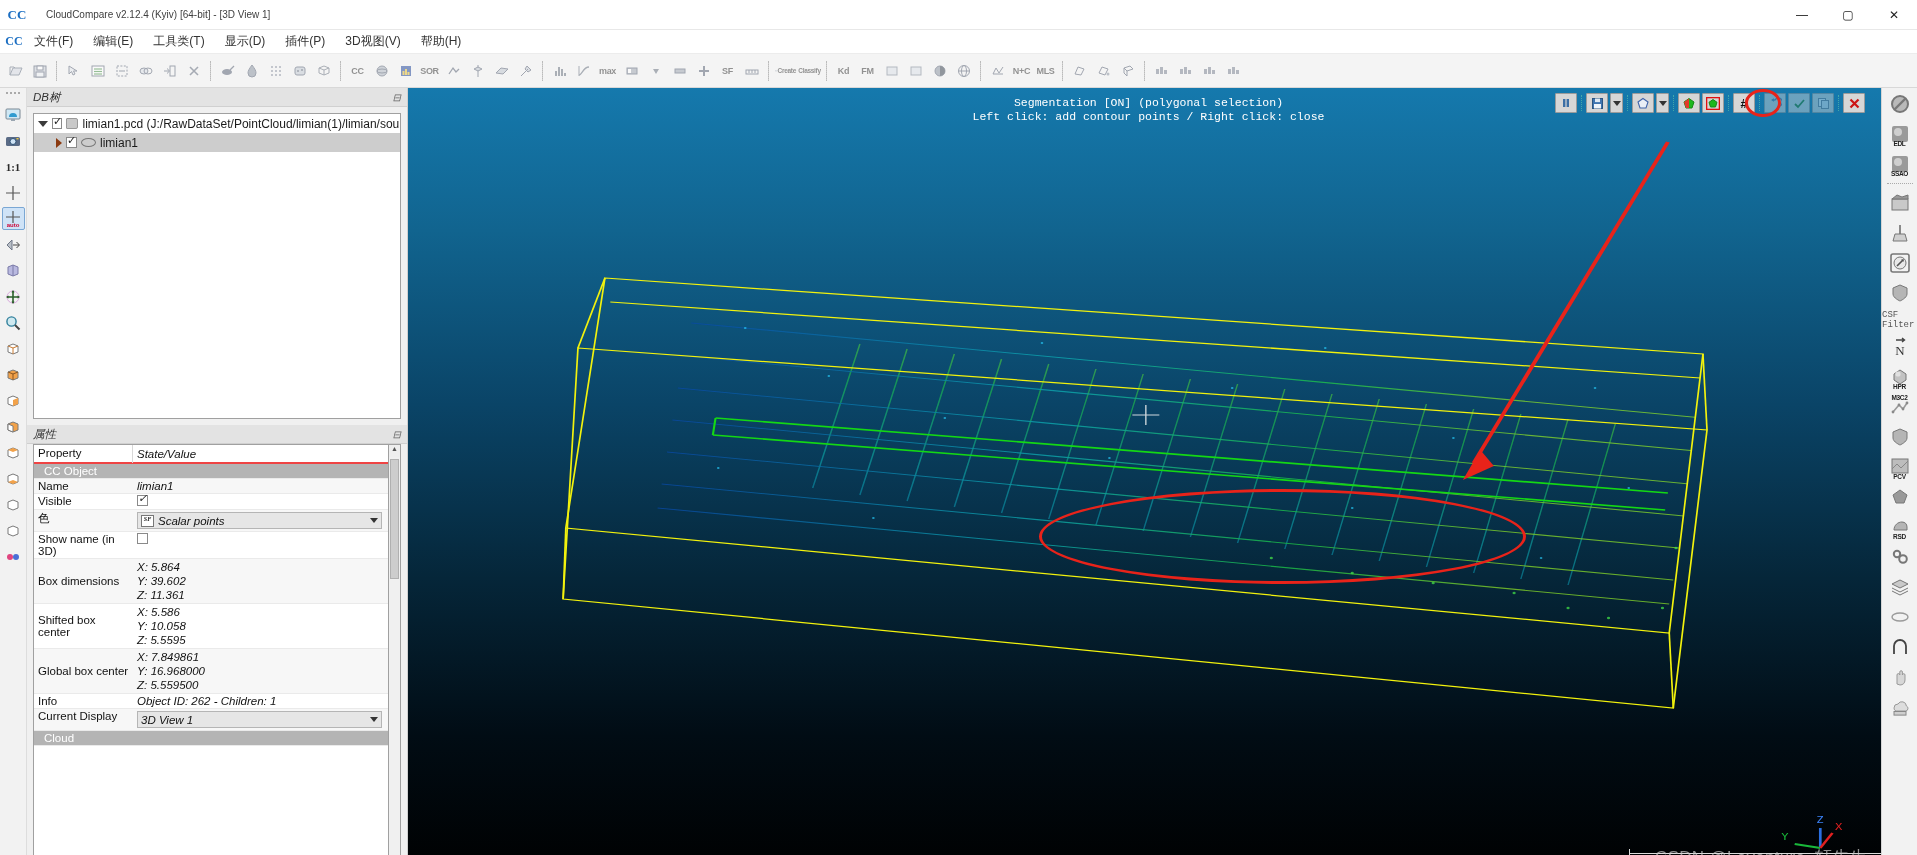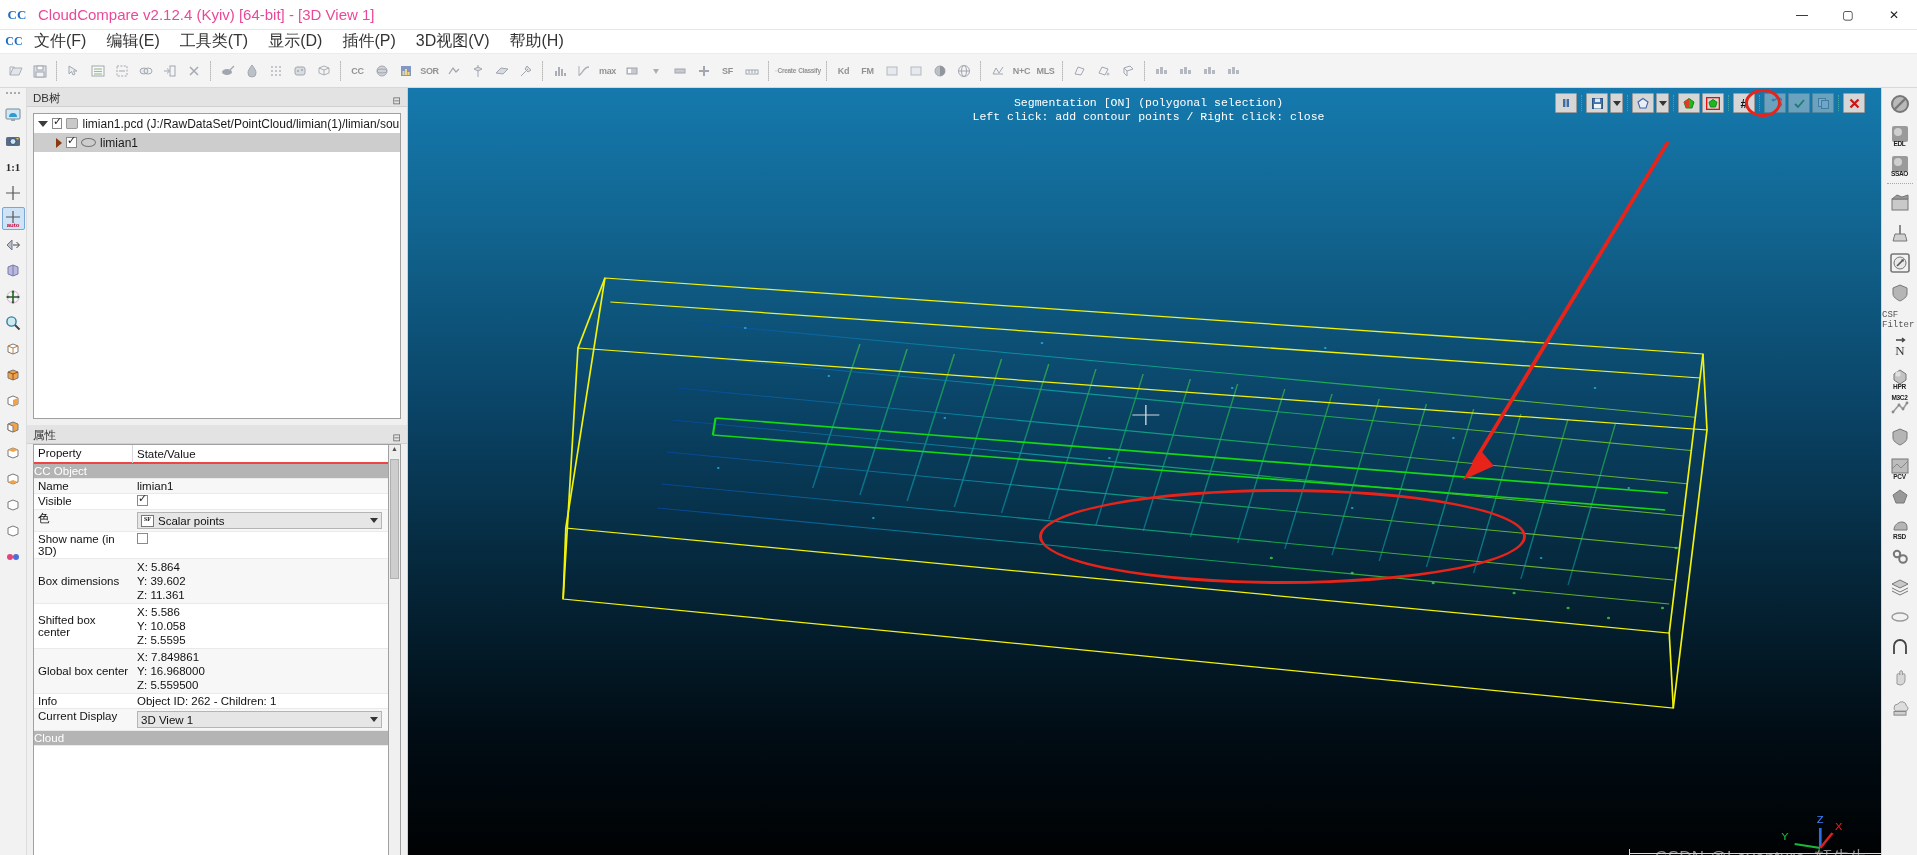--- a/index.html
+++ b/index.html
@@ -16,38 +16,38 @@
   
   .titlebar {
     height:30px; background:#ffffff; display:flex; align-items:center;
     border-bottom:1px solid #e8e8e8; position:relative;
   }
   .title-logo {
     margin-left:8px; width:18px; height:18px; color:#1b6ec2;
     font-weight:bold; font-size:13px; display:flex; align-items:center;
     justify-content:center; font-family:"Liberation Serif", serif;
   }
-  .title-text { margin-left:12px; font-size:15px; color:#ec4899; }
+  .title-text { margin-left:20px; font-size:10px; color:#404040; }
   .win-btns { position:absolute; right:0; top:0; height:30px; display:flex; }
   .win-btn {
     width:46px; height:30px; display:flex; align-items:center;
     justify-content:center; font-size:12px; color:#222;
   }
 
   
   .menubar {
     height:24px; background:#fff; display:flex; align-items:center;
     border-bottom:1px solid #ececec; padding-left:4px;
   }
   .menubar .mlogo {
     width:20px; color:#1b6ec2; font-weight:bold; font-size:12px;
     text-align:center; font-family:"Liberation Serif", serif;
   }
   .menu-item {
-    padding:3px 10px; font-size:16px; color:#333; cursor:default;
+    padding:3px 10px; font-size:12px; color:#333; cursor:default;
   }
 
   
   .toolbar {
     height:34px; background:#f4f4f4; border-bottom:1px solid #d8d8d8;
     display:flex; align-items:center; padding-left:4px; gap:1px;
   }
   .tb-btn {
     width:23px; height:26px; display:flex; align-items:center;
     justify-content:center; border:1px solid transparent; border-radius:2px;
@@ -74,23 +74,23 @@
   }
   .lt-btn.active { background:#cfe3f7; border-color:#7aa7d4; }
   .lt-grip { width:14px; height:6px; border-top:2px dotted #aaa; margin-bottom:2px;}
 
   
   .leftdock {
     width:381px; background:#f0f0f0; display:flex; flex-direction:column;
     border-right:1px solid #cfcfcf;
   }
   .dock-title {
-    height:19px; background:#e3e3e3; display:flex; align-items:flex-end;
+    height:19px; background:#e3e3e3; display:flex; align-items:center;
     padding:0 6px; font-size:11.5px; color:#333;
-    border-bottom:1px solid #d0d0d0; justify-content:space-between;
+    border-bottom:1px solid #d0d0d0; justify-content:space-between;font-style:italic;
   }
   .dock-title .pin { font-size:10px; color:#666; }
   .tree-area {
     flex:0 0 306px; margin:6px; background:#fff; border:1px solid #a0a0a0;
     overflow:hidden; font-size:12px;
   }
   .tree-row { display:flex; align-items:center; height:19px; padding-left:4px; gap:4px;}
   .tree-row.indent { padding-left:22px; }
   .tree-row.sel { background:#cdcdcd; }
   .arrow-d { width:0;height:0;border-left:5px solid transparent;border-right:5px solid transparent;border-top:6px solid #3b3b3b;}
@@ -108,25 +108,25 @@
   .cloud-ic { width:15px;height:9px;border:1.3px solid #777;border-radius:50%;}
 
   
   .prop-area { flex:1; margin:0 6px 6px 6px; display:flex; }
   .prop-table {
     flex:1; background:#fff; border:1px solid #a0a0a0; overflow:hidden;
     font-size:11.5px;
   }
   .prow { display:flex; border-bottom:1px solid #eaeaea; min-height:15px;}
   .prow .pk { width:99px; padding:1px 4px; color:#111; flex:0 0 99px;}
-  .prow .pv { flex:1; padding:1px 4px; color:#111; }
+  .prow .pv { flex:1; padding:1px 4px; color:#111;font-style:italic; }
   .prow.head { background:#fff; border-bottom:2px solid #ef4444; height:19px; align-items:center;}
   .prow.head .pk,.prow.head .pv { font-size:11.5px; }
   .prow.head .pk { border-right:1px solid #d8d8d8; height:19px; line-height:17px;}
-  .prow.section { background:#b4b4b4; color:#fff; padding:1px 0; font-size:11.5px;}
+  .prow.section { background:#b4b4b4; color:#fff; padding:1px 10px; font-size:11.5px;}
   .prow.alt { background:#f7f7f7; }
   .pv-multi div { line-height:14px; }
   .combo {
     background:#e6e6e6; border:1px solid #b5b5b5; height:17px;
     display:flex; align-items:center; justify-content:space-between;
     padding:0 3px; margin:1px 2px 1px 0;
   }
   .combo .cap { display:flex; align-items:center; gap:4px;}
   .sf-ic {
     width:13px;height:12px;background:#fff;border:1px solid #777;

